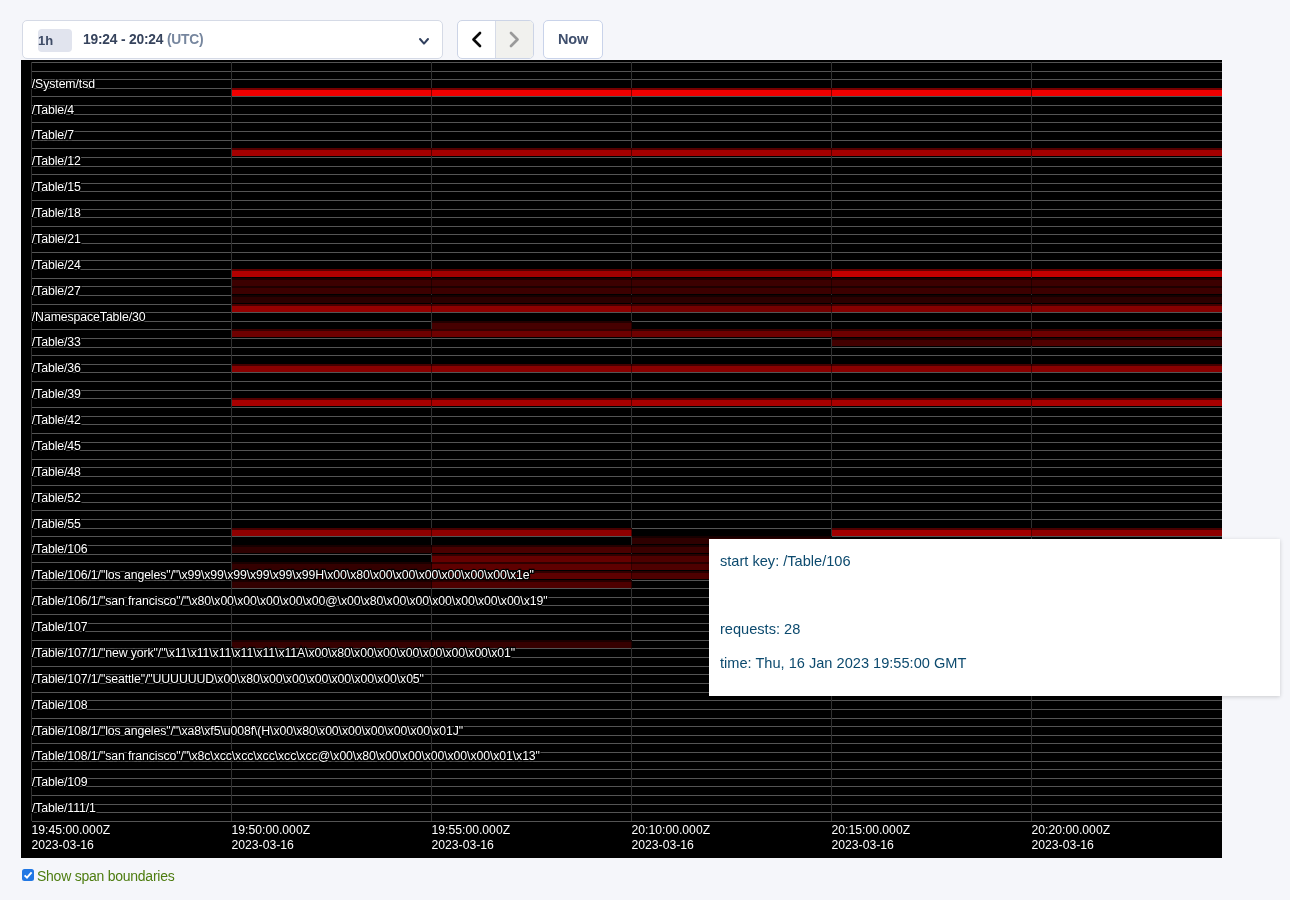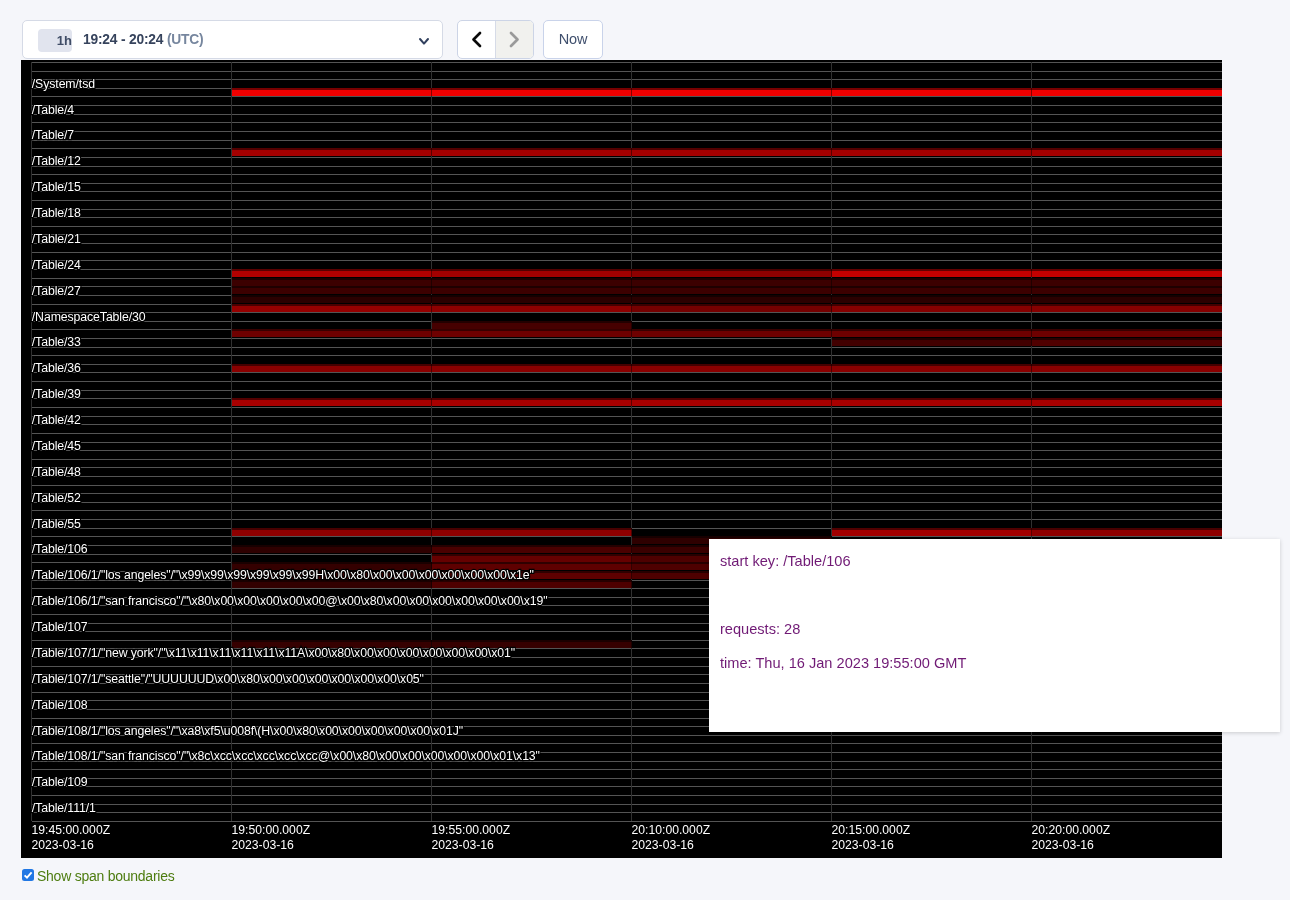--- a/index.html
+++ b/index.html
@@ -1,24 +1,24 @@
 <!DOCTYPE html>
 <html><head><meta charset="utf-8"><style>
 *{margin:0;padding:0;box-sizing:border-box}
 html,body{width:1290px;height:900px;background:#f5f6fa;font-family:"Liberation Sans",sans-serif;position:relative;overflow:hidden}
 .selbox{position:absolute;left:22px;top:20px;width:421px;height:39px;background:#fff;border:1px solid #d5dae6;border-radius:5px}
-.chip{position:absolute;left:15px;top:8px;width:34px;height:23px;background:#e1e4ee;border-radius:4px;color:#3f4c66;font-weight:bold;font-size:13px;text-align:right;line-height:23px}
+.chip{position:absolute;left:15px;top:8px;width:34px;height:23px;background:#e1e4ee;border-radius:4px;color:#3f4c66;font-weight:bold;font-size:13px;text-align:left;line-height:23px}
 .trange{position:absolute;left:60px;top:0;height:37px;line-height:37px;font-size:13.8px;letter-spacing:-0.2px;font-weight:bold;color:#36435c;white-space:nowrap}
 .trange .utc{font-weight:bold;color:#76869e}
 .navgrp{position:absolute;left:457px;top:20px;width:77px;height:39px;background:#fff;border:1px solid #ccd4e6;border-radius:5px;display:flex}
 .navl{width:38px;height:100%;border-right:1px solid #d6dbe7;display:flex;align-items:center;justify-content:center}
 .navr{flex:1;background:#f1f1ee;border-radius:0 4px 4px 0;display:flex;align-items:center;justify-content:center}
-.nowbtn{position:absolute;left:543px;top:20px;width:60px;height:39px;background:#fff;border:1px solid #c9d3ea;border-radius:5px;color:#3f4f6d;font-weight:normal;font-size:14.5px;letter-spacing:-0.2px;text-align:center;line-height:37px}
+.nowbtn{position:absolute;left:543px;top:20px;width:60px;height:39px;background:#fff;border:1px solid #c9d3ea;border-radius:5px;color:#3f4f6d;font-weight:bold;font-size:14.5px;letter-spacing:-0.2px;text-align:center;line-height:37px}
 .canvas{position:absolute;left:21px;top:60px;width:1201px;height:770px;background:#000}
-.tooltip{position:absolute;left:709px;top:539px;width:571px;height:193px;background:#fff;box-shadow:0 1px 4px rgba(0,0,0,.18);font-size:14.6px;color:#701a75}
+.tooltip{position:absolute;left:709px;top:539px;width:571px;height:157px;background:#fff;box-shadow:0 1px 4px rgba(0,0,0,.18);font-size:14.6px;color:#0c4a6e}
 .tooltip div{position:absolute;left:11px;white-space:nowrap}
 .cbrow{position:absolute;left:22px;top:868px;height:14px}
 .cb{position:absolute;left:0;top:0.5px;width:12px;height:12px;background:#2077e4;border-radius:2.5px}
 .cblab{position:absolute;left:15px;top:0;font-size:14px;letter-spacing:-0.25px;color:#4d7c0f;white-space:nowrap}
 </style></head><body>
 <div class="selbox">
  <div class="chip">1h</div>
  <div class="trange">19:24 - 20:24 <span class="utc">(UTC)</span></div>
  <svg width="12" height="9" style="position:absolute;right:12px;top:15.5px">
       <path d="M2 2 L6 6.6 L10 2" stroke="#31405e" stroke-width="2" fill="none" stroke-linecap="round" stroke-linejoin="round"></path>

